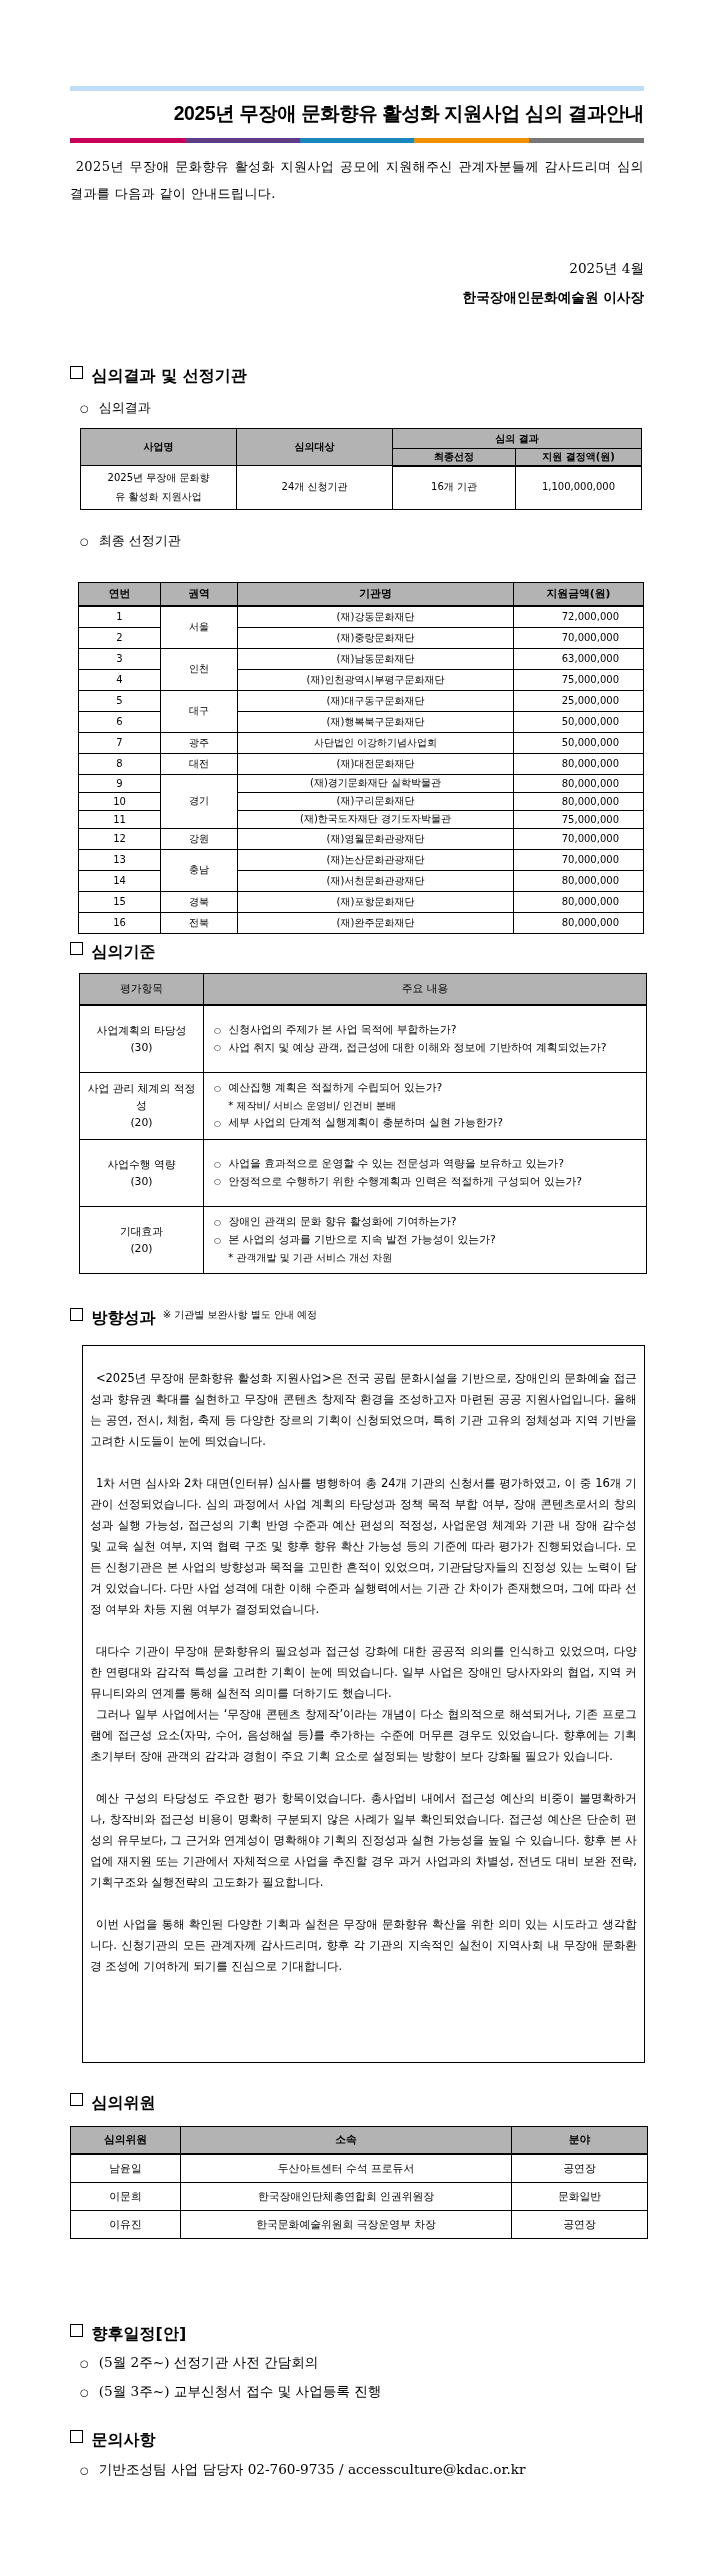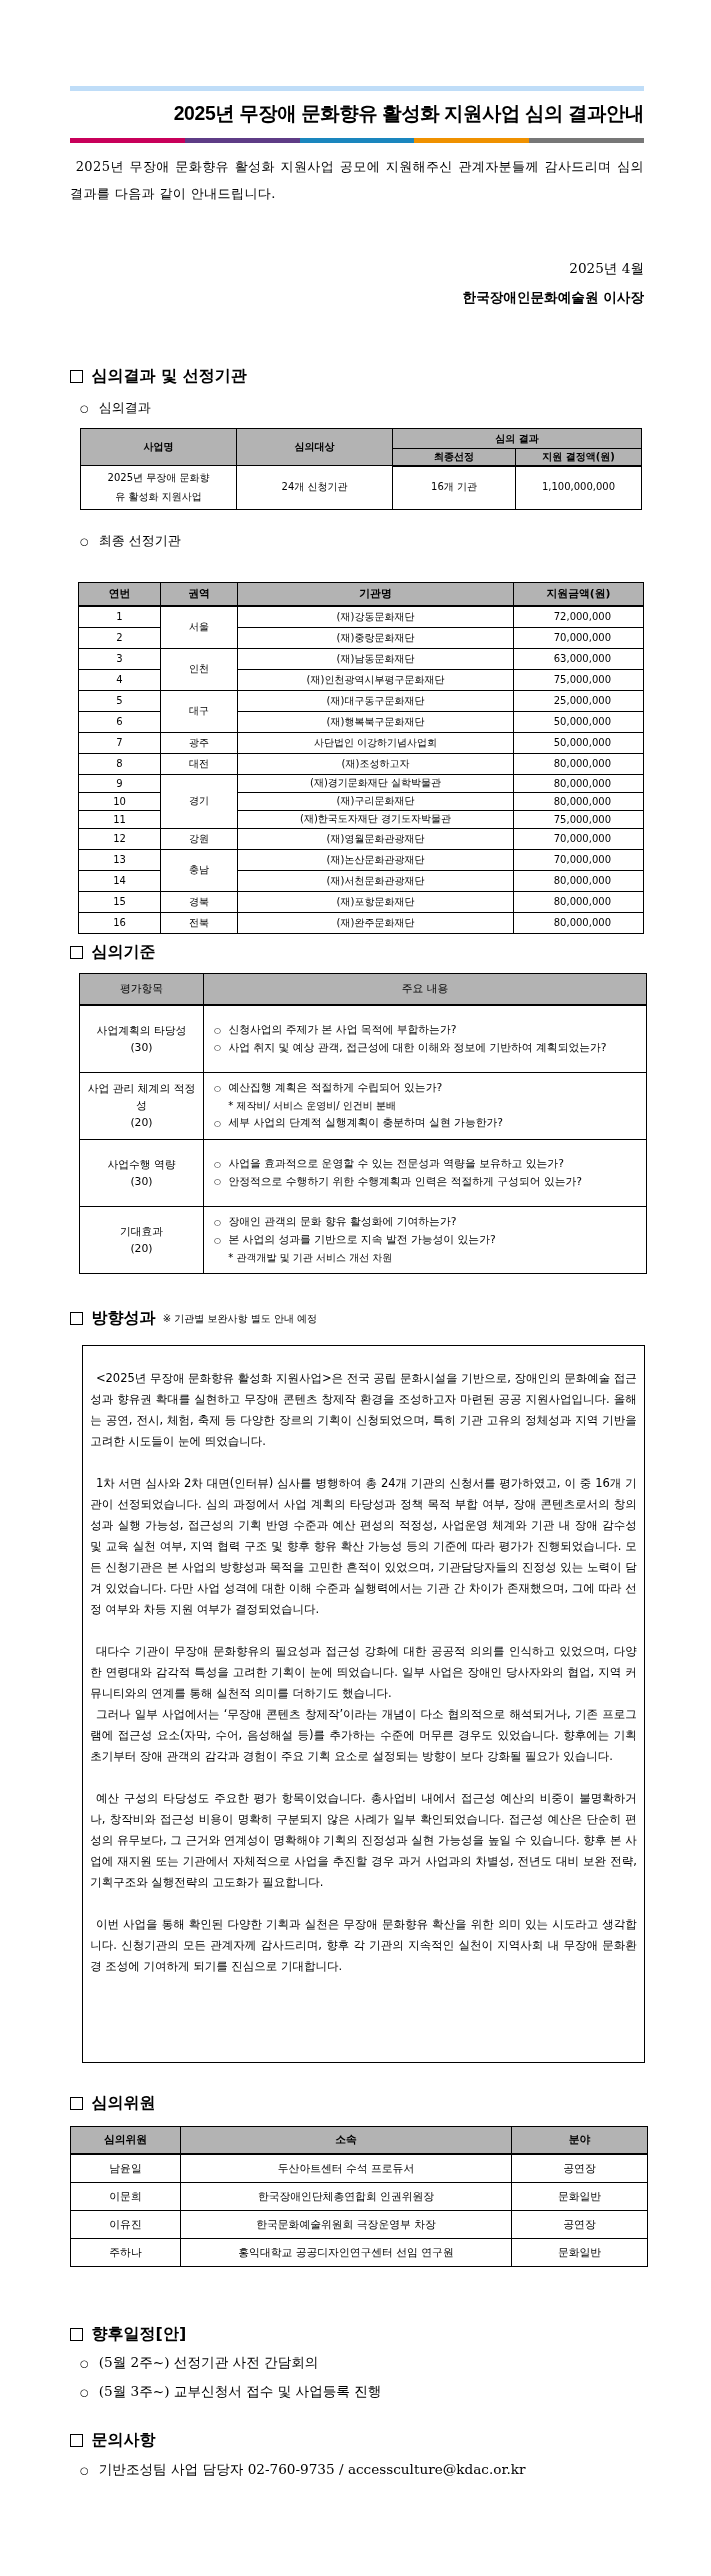--- a/index.html
+++ b/index.html
@@ -6,36 +6,36 @@
   body { width: 712px; height: 2576px; position: relative; overflow: hidden; color: #000; font-family: "DejaVu Sans", "Liberation Sans", sans-serif; }
   .abs { position: absolute; }
   .serif { font-family: "DejaVu Serif", "Liberation Serif", serif; }
   .topbar { left: 70px; top: 86px; width: 574px; height: 5px; background: #BFDDF8; }
   .title { left: 70px; top: 100px; width: 574px; text-align: right; font-size: 19.4px; font-weight: bold; letter-spacing: -0.4px; font-family: "Liberation Sans", "DejaVu Sans", sans-serif; }
   .colorbar { left: 70px; top: 138px; width: 574px; height: 5px; display: flex; }
   .colorbar span { flex: 1; height: 100%; display: block; }
   .intro { left: 70px; top: 154px; width: 574px; font-size: 13px; line-height: 26.5px; text-align: justify; letter-spacing: 0.4px; }
   .date { right: 68px; top: 260px; font-size: 13.6px; }
   .sign { right: 68px; top: 289px; font-size: 13.6px; font-weight: bold; }
-  .sec-head { left: 70px; font-size: 16px; font-weight: bold; display: flex; align-items: center; gap: 8.6px; }
+  .sec-head { left: 70px; font-size: 16px; font-weight: bold; display: flex; gap: 8.6px; }
   .sec-head .box { width: 13px; height: 13px; border: 1.1px solid #000; box-sizing: border-box; display: inline-block; }
   .sec-head .note { font-size: 10px; font-weight: normal; margin-left: -1.4px; }
   .sub { left: 80px; font-size: 13px; display: flex; gap: 10px; align-items: center; }
   .sub .o { font-size: 10px; }
   table { border-collapse: collapse; position: absolute; table-layout: fixed; font-size: 10px; }
   th { background: #B3B3B3; font-weight: bold; border: 0.7px solid #000; text-align: center; padding: 0; }
   td { border: 0.7px solid #000; text-align: center; padding: 0; }
   thead tr:last-child th { border-bottom: 2.9px double #000; }
   .t1 { left: 80px; top: 428px; width: 560px; }
   .t1 th { font-size: 10px; }
   .t1 td { font-size: 10px; line-height: 18.7px; }
   .t2 { left: 78px; top: 582px; width: 565px; }
   .t2 th { height: 21.5px; font-size: 10.8px; }
   .t2 td { height: 20px; font-size: 10px; }
-  .t2 td.amt { text-align: right; padding-right: 32px; }
+  .t2 td.amt { text-align: right; padding-right: 24px; }
   .t2 tr.short td { height: 17px; }
   .t3 { left: 79px; top: 973px; width: 567px; }
   .t3 th { height: 30px; font-size: 10.8px; font-weight: normal; }
   .t3 td { font-size: 10.8px; vertical-align: middle; line-height: 17px; }
   .t3 td.content { text-align: left; padding: 4.3px 5.7px 4.3px 10px; }
   .bullet { display: flex; gap: 7.2px; }
   .bullet .o { font-size: 8px; width: 7.2px; flex-shrink: 0; padding-top: 0.7px; }
   .star { padding-left: 14.3px; font-size: 10px; }
   .review { left: 82px; top: 1345px; width: 563px; height: 718px; border: 0.7px solid #000; box-sizing: border-box; padding: 21.5px 7.2px 0 7.2px; font-size: 11.5px; line-height: 21px; text-align: justify; }
   .review p { margin: 0 0 21px 0; text-indent: 5.7px; }
@@ -154,21 +154,21 @@
     </tr>
     <tr>
       <td>7</td>
       <td>광주</td>
       <td>사단법인 이강하기념사업회</td>
       <td class="amt">50,000,000</td>
     </tr>
     <tr>
       <td>8</td>
       <td>대전</td>
-      <td>(재)조성하고자</td>
+      <td>(재)대전문화재단</td>
       <td class="amt">80,000,000</td>
     </tr>
     <tr class="short">
       <td>9</td>
       <td rowspan="3">경기</td>
       <td>(재)경기문화재단 실학박물관</td>
       <td class="amt">80,000,000</td>
     </tr>
     <tr class="short">
       <td>10</td>
@@ -340,25 +340,20 @@
     <tr>
       <td>이문희</td>
       <td>한국장애인단체총연합회 인권위원장</td>
       <td>문화일반</td>
     </tr>
     <tr>
       <td>이유진</td>
       <td>한국문화예술위원회 극장운영부 차장</td>
       <td>공연장</td>
     </tr>
-    <tr>
-      <td>주하나</td>
-      <td>홍익대학교 공공디자인연구센터 선임 연구원</td>
-      <td>문화일반</td>
-    </tr>
   </tbody>
 </table>
 
 <div class="abs sec-head" style="top:2324px">
   <span class="box"></span>
   <span>향후일정[안]</span>
 </div>
 <div class="abs sched serif" style="top:2354px">
   <span class="o">○</span>
   <span>(5월 2주~) 선정기관 사전 간담회의</span>

